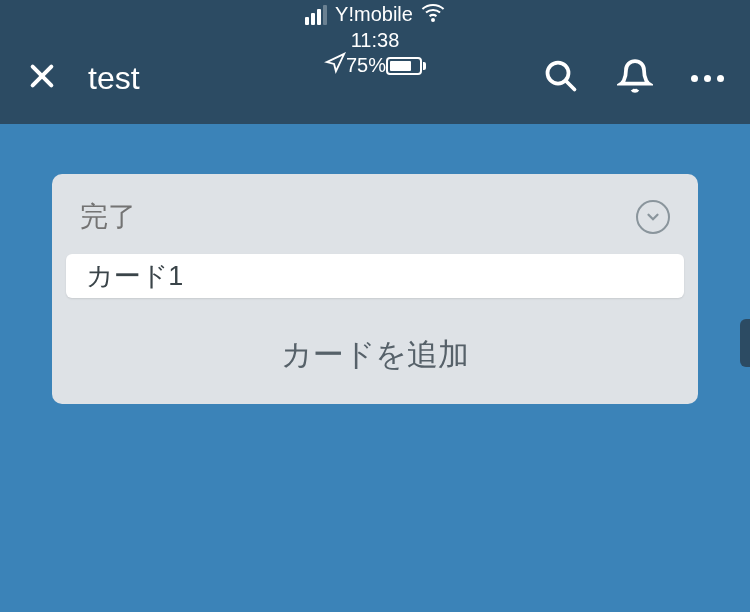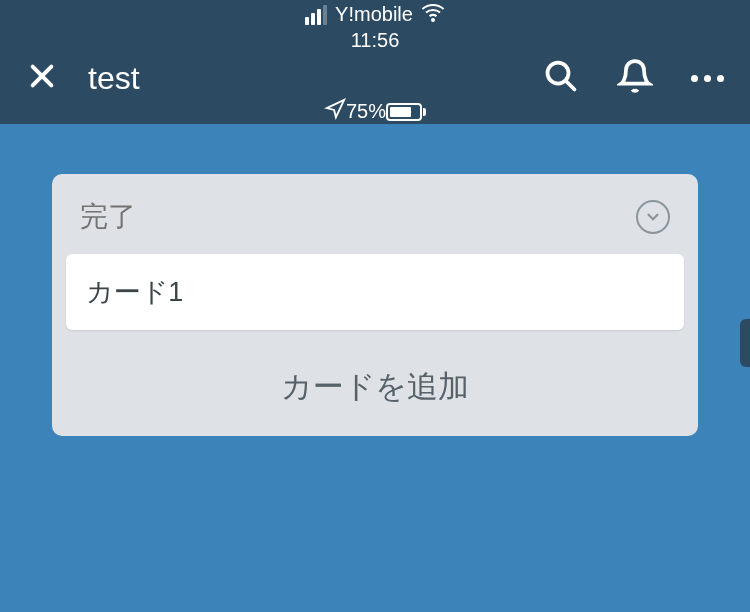--- a/index.html
+++ b/index.html
@@ -32,21 +32,20 @@
     
     .status-left {
       display: flex;
       align-items: center;
       gap: 8px;
     }
     
     .status-right {
       display: flex;
       align-items: center;
-      margin-top: 46px;
     }
     
     .signal-bars {
       display: flex;
       align-items: flex-end;
       gap: 2px;
     }
     
     .bar {
       width: 4px;
@@ -192,21 +191,21 @@
     }
     
     .chevron-circle svg {
       width: 18px;
       height: 18px;
     }
     
     .card {
       background: white;
       border-radius: 6px;
-      padding: 20px 20px;
+      padding: 4px 20px;
       margin-bottom: 12px;
       box-shadow: 0 1px 2px rgba(0,0,0,0.1);
       cursor: pointer;
     }
     
     .card-text {
       color: #3a4449;
       font-size: 27px;
     }
     
@@ -247,21 +246,21 @@
     <span>Y!mobile</span>
     <span class="wifi-icon">
       <svg viewBox="0 0 24 24" fill="none" stroke="white" stroke-width="2">
         <path d="M5 12.55a11 11 0 0 1 14.08 0"></path>
         <path d="M1.42 9a16 16 0 0 1 21.16 0"></path>
         <path d="M8.53 16.11a6 6 0 0 1 6.95 0"></path>
         <circle cx="12" cy="20" r="1" fill="white"></circle>
       </svg>
     </span>
   </div>
-  <div>11:56</div>
+  <div>11:38</div>
   <div class="status-right">
     <span class="location-arrow">
       <svg viewBox="0 0 24 24" fill="none" stroke="white" stroke-width="2">
         <path d="M3 11l19-9-9 19-2-8-8-2z"></path>
       </svg>
     </span>
     <span>75%</span>
     <div class="battery">
       <div class="battery-body">
         <div class="battery-fill"></div>

